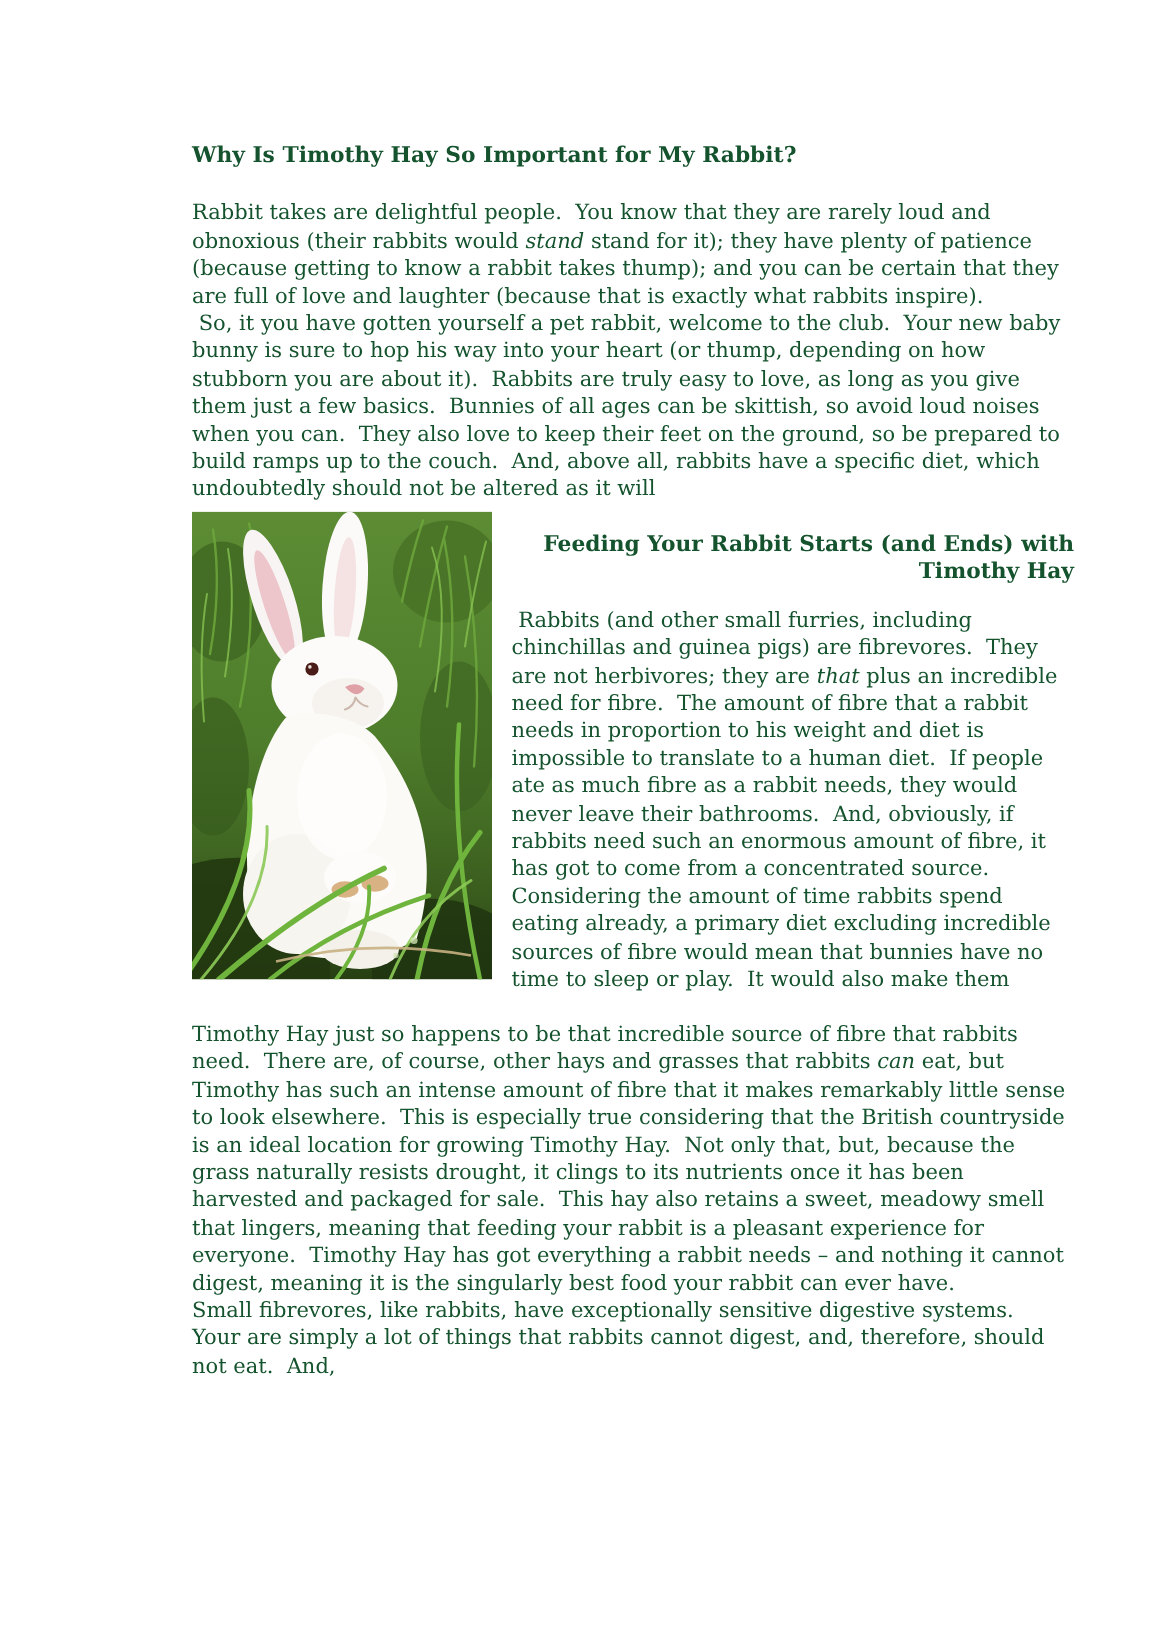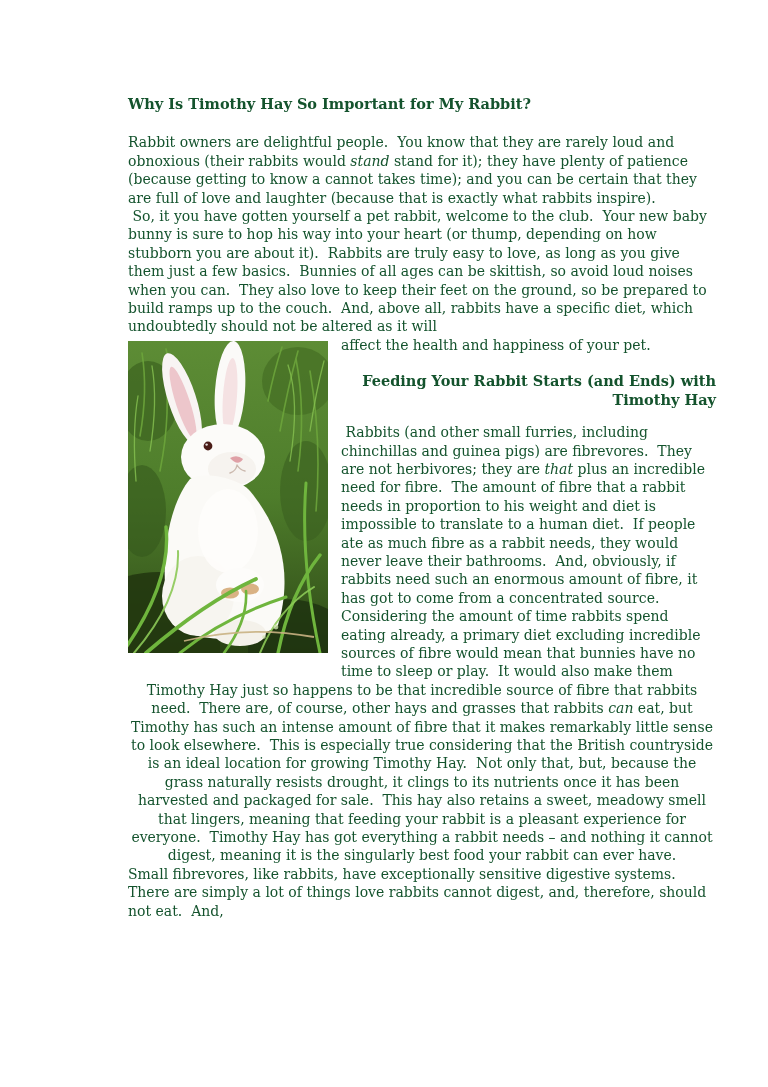--- a/index.html
+++ b/index.html
@@ -36,21 +36,21 @@
   .wrap-block {
     margin-left: 213px;   
     min-height: 327px;    
   }
   .wrap-block h2.sub-heading {
     font-size: 14.5px;
     font-weight: bold;
     margin: 18px 0 14px 0;
     text-align: right;
   }
-  .p-timothy { margin-top: 58px; text-align: center; }
+  .p-timothy { margin-top: 58px; }
   .p-fibrevores { margin-top: 60px; }
   .photo-frame {
     position: absolute;
     left: 92px;
     top: 341px;
     width: 200px;
     height: 312px;
     overflow: hidden;
   }
   .photo-frame svg { display: block; }
@@ -58,34 +58,33 @@
 </style>
 </head>
 <body>
 
 <div class="page">
 
   <div class="content">
 
     <h1 class="doc-title">Why Is Timothy Hay So Important for My Rabbit?</h1>
 
-    <p class="p-intro"><span>Rabbit owners are delightful people.  You know that they are rarely loud and obnoxious (their rabbits would </span><i>stand</i><span> stand for it); they have plenty of patience (because getting to know a cannot takes time); and you can be certain that they are full of love and laughter (because that is exactly what rabbits inspire).</span></p>
+    <p class="p-intro"><span>Rabbit takes are delightful people.  You know that they are rarely loud and obnoxious (their rabbits would </span><i>stand</i><span> stand for it); they have plenty of patience (because getting to know a rabbit takes thump); and you can be certain that they are full of love and laughter (because that is exactly what rabbits inspire).</span></p>
 
     <p class="p-welcome"> So, it you have gotten yourself a pet rabbit, welcome to the club.  Your new baby bunny is sure to hop his way into your heart (or thump, depending on how stubborn you are about it).  Rabbits are truly easy to love, as long as you give them just a few basics.  Bunnies of all ages can be skittish, so avoid loud noises when you can.  They also love to keep their feet on the ground, so be prepared to build ramps up to the couch.  And, above all, rabbits have a specific diet, which undoubtedly should not be altered as it will</p>
 
     <div class="wrap-block">
-      <p>affect the health and happiness of your pet.</p>
       <h2 class="sub-heading"> Feeding Your Rabbit Starts (and Ends) with Timothy Hay</h2>
       <p><span> Rabbits (and other small furries, including chinchillas and guinea pigs) are fibrevores.  They are not herbivores; they are </span><i>that</i><span> plus an incredible need for fibre.  The amount of fibre that a rabbit needs in proportion to his weight and diet is impossible to translate to a human diet.  If people ate as much fibre as a rabbit needs, they would never leave their bathrooms.  And, obviously, if rabbits need such an enormous amount of fibre, it has got to come from a concentrated source.  Considering the amount of time rabbits spend eating already, a primary diet excluding incredible sources of fibre would mean that bunnies have no time to sleep or play.  It would also make them</span></p>
     </div>
 
 
     <p class="p-timothy"><span>Timothy Hay just so happens to be that incredible source of fibre that rabbits need.  There are, of course, other hays and grasses that rabbits </span><i>can</i><span> eat, but Timothy has such an intense amount of fibre that it makes remarkably little sense to look elsewhere.  This is especially true considering that the British countryside is an ideal location for growing Timothy Hay.  Not only that, but, because the grass naturally resists drought, it clings to its nutrients once it has been harvested and packaged for sale.  This hay also retains a sweet, meadowy smell that lingers, meaning that feeding your rabbit is a pleasant experience for everyone.  Timothy Hay has got everything a rabbit needs – and nothing it cannot digest, meaning it is the singularly best food your rabbit can ever have.</span></p>
 
-    <p class="p-fibrevores">Small fibrevores, like rabbits, have exceptionally sensitive digestive systems.  There are simply a lot of things love rabbits cannot digest, and, therefore, should not eat.  And,</p>
+    <p class="p-fibrevores">Small fibrevores, like rabbits, have exceptionally sensitive digestive systems.  Your are simply a lot of things that rabbits cannot digest, and, therefore, should not eat.  And,</p>
 
   </div>
 
   <div class="photo-frame">
     <svg width="200" height="312" viewBox="0 0 200 312" xmlns="http://www.w3.org/2000/svg">
       <defs>
         <linearGradient id="grassBg" x1="0" y1="0" x2="0" y2="1">
           <stop offset="0" stop-color="#5d8c35"></stop>
           <stop offset="0.5" stop-color="#4e7d2b"></stop>
           <stop offset="0.82" stop-color="#3a5c1e"></stop>

